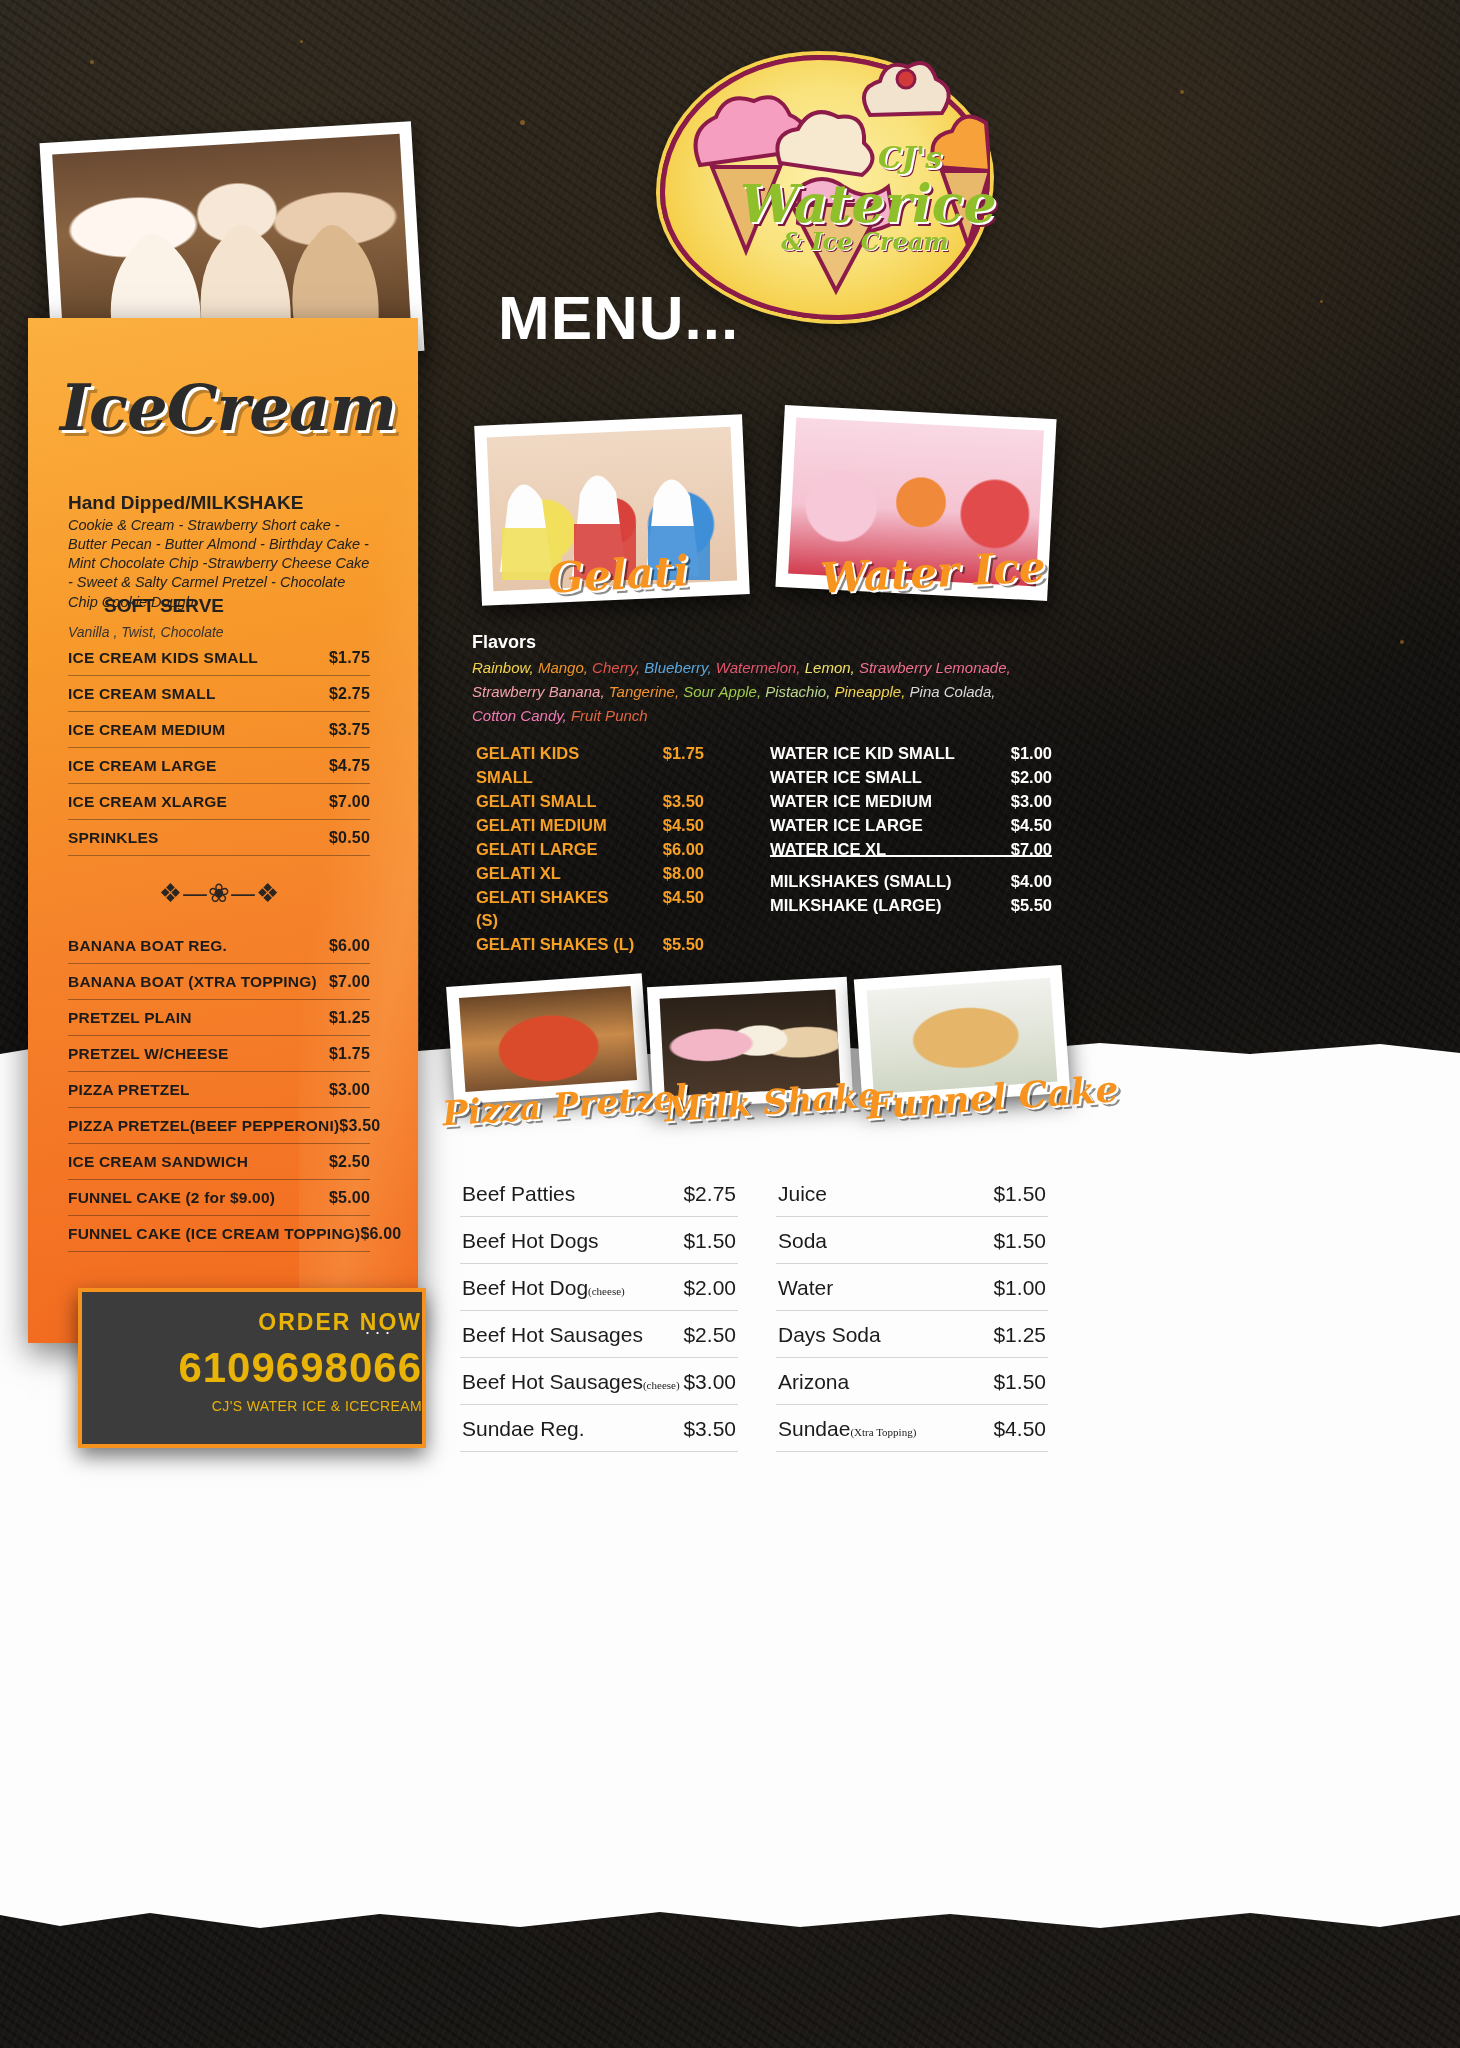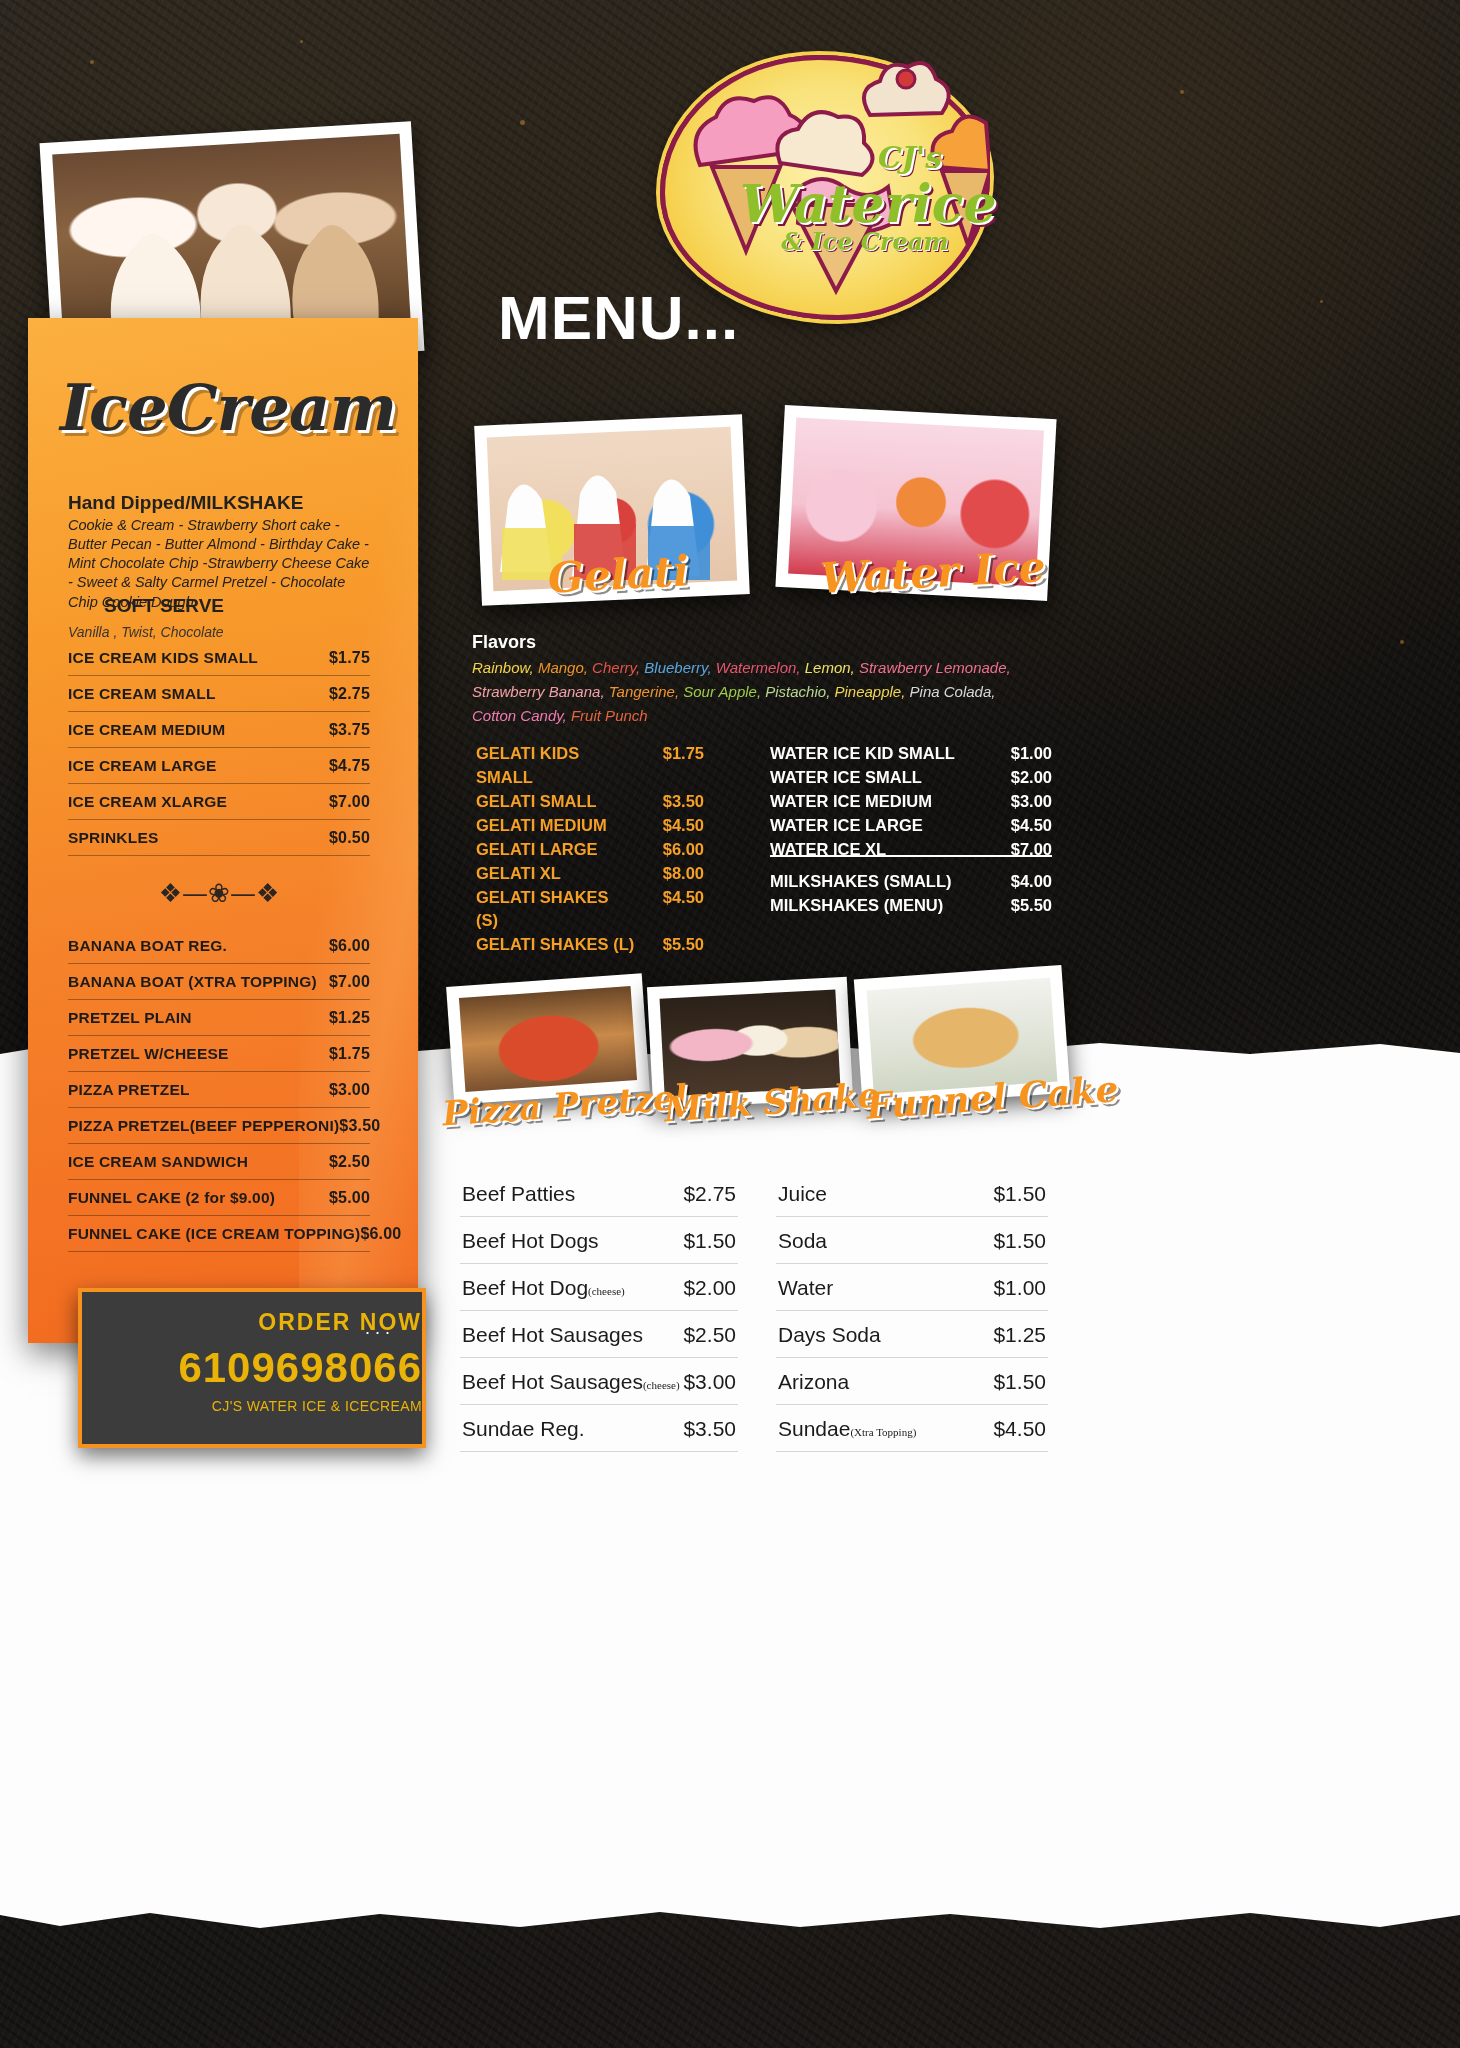--- a/index.html
+++ b/index.html
@@ -374,21 +374,21 @@
         <span class="pr">$7.00</span>
       </div>
     </div>
   <div style="position:absolute;left:770px;top:855px;width:282px;border-bottom:2px solid #fff;"></div>
   <div class="midlist" id="ms-list" style="left:770px; top:870px; width:282px;">
       <div class="mid-row wi">
         <span class="nm">MILKSHAKES (SMALL)</span>
         <span class="pr">$4.00</span>
       </div>
       <div class="mid-row wi">
-        <span class="nm">MILKSHAKES (MENU)</span>
+        <span class="nm">MILKSHAKE (LARGE)</span>
         <span class="pr">$5.50</span>
       </div>
     </div>
 
   <div class="photo" style="left:450px; top:980px; width:196px; height:118px; transform:rotate(-4deg);">
     <div class="inner" style="height:94px;background:
       radial-gradient(ellipse at 50% 60%, #d94b2b 0 40%, rgba(0,0,0,0) 42%),
       linear-gradient(180deg,#6b4728 0%, #c98a4a 50%, #7a5130 100%);"></div>
   </div>
   <div class="photo" style="left:650px; top:982px; width:200px; height:122px; transform:rotate(-3deg);">

